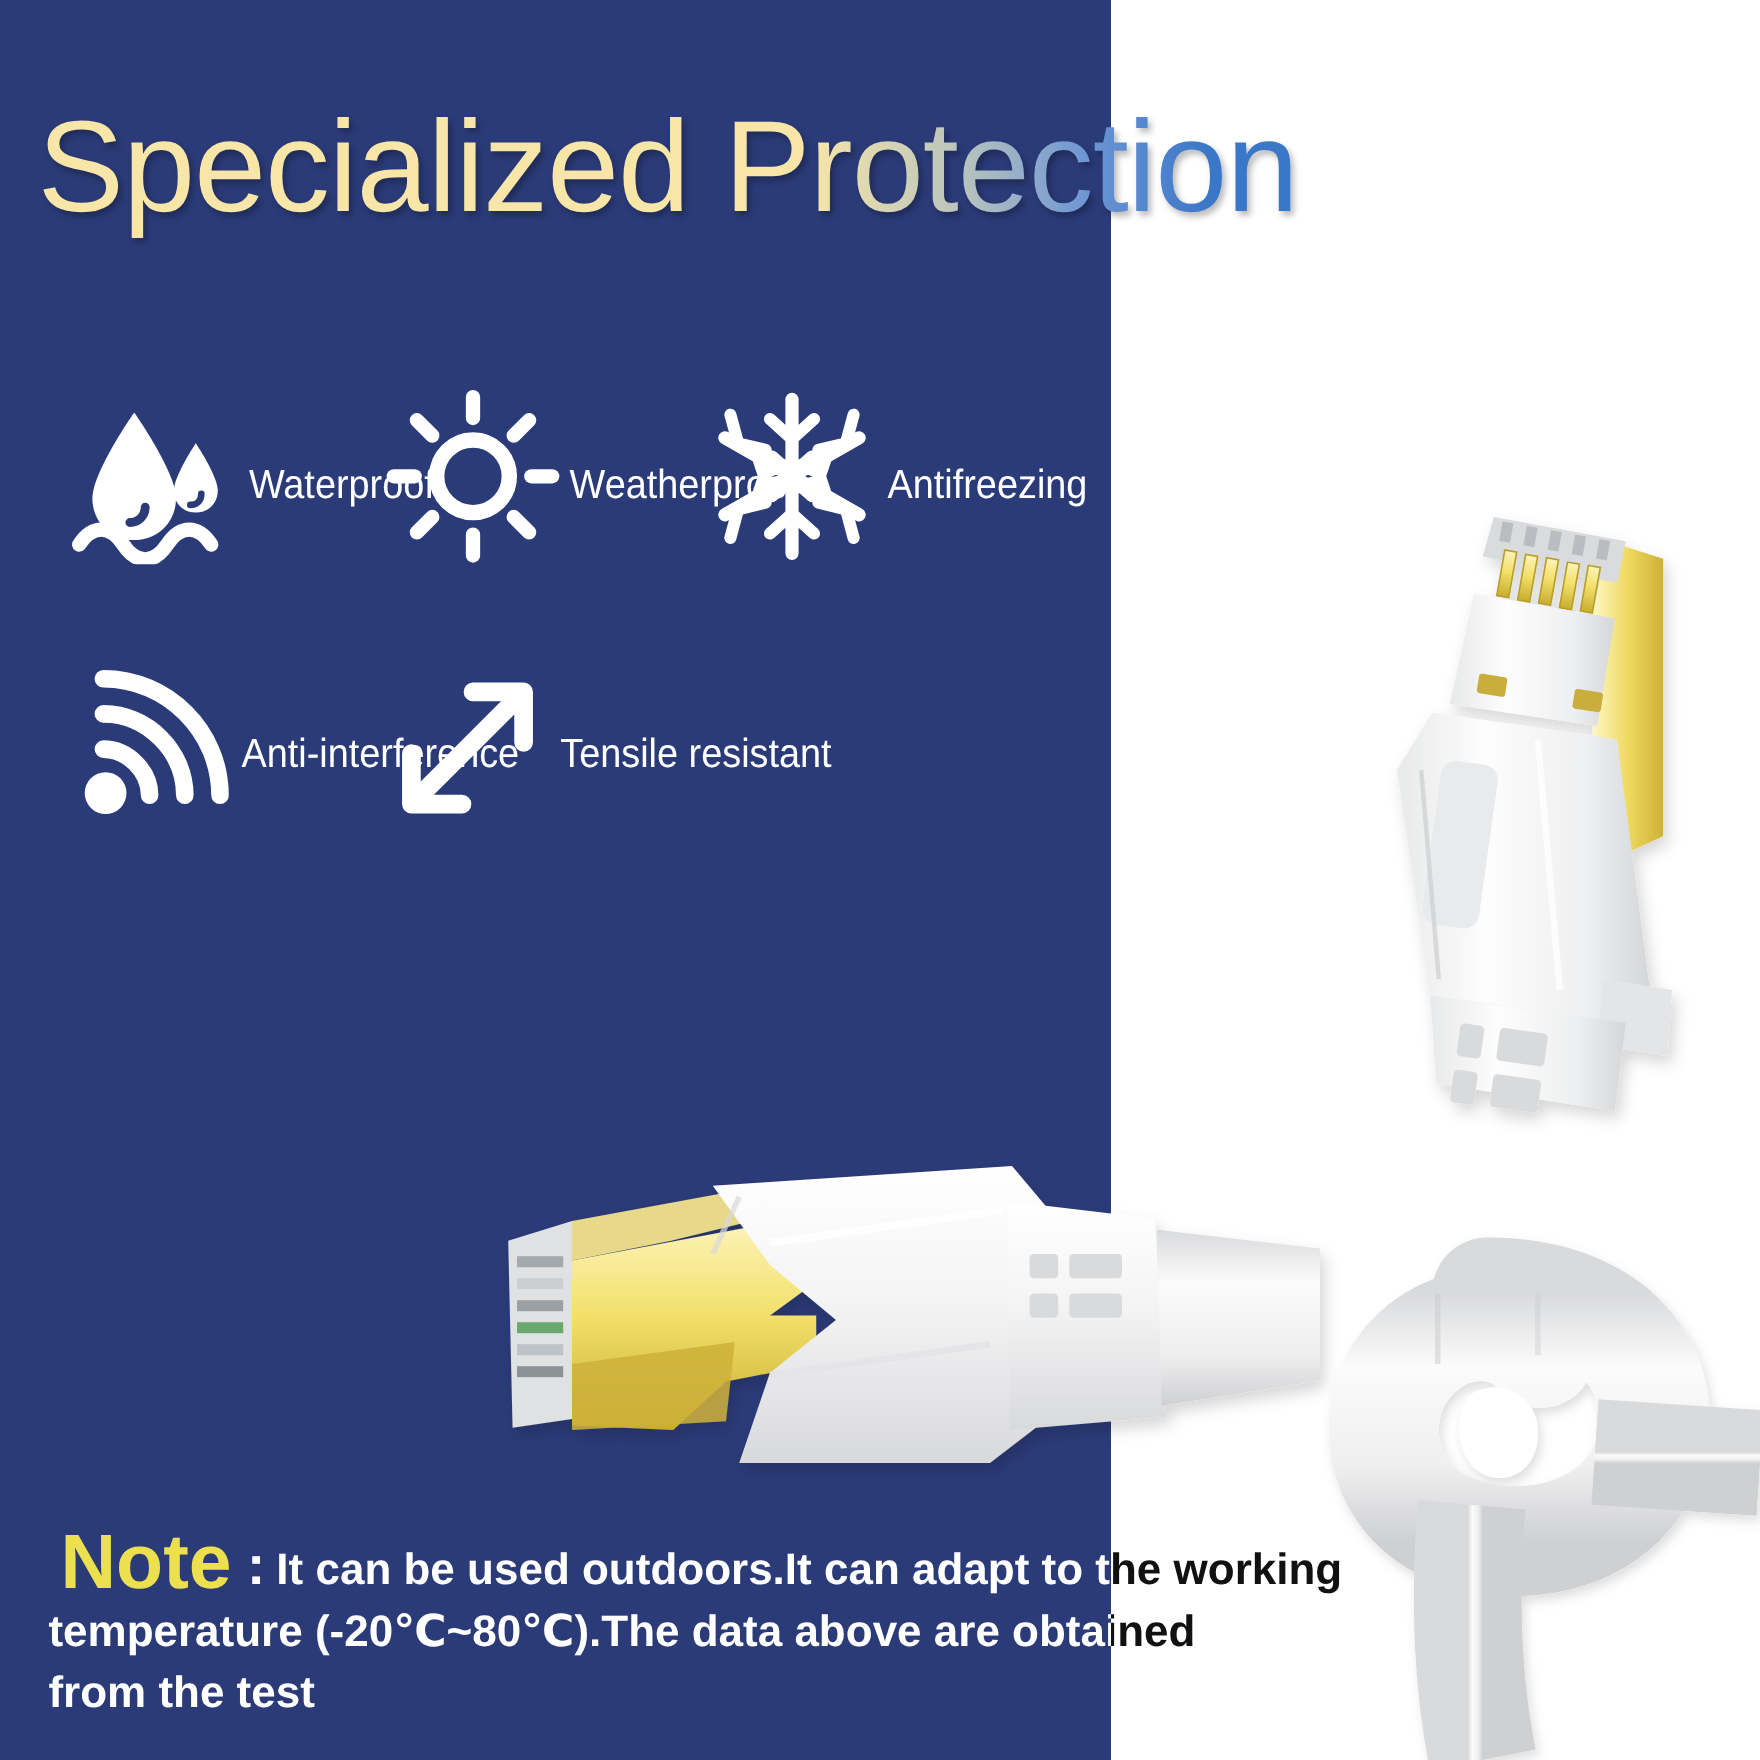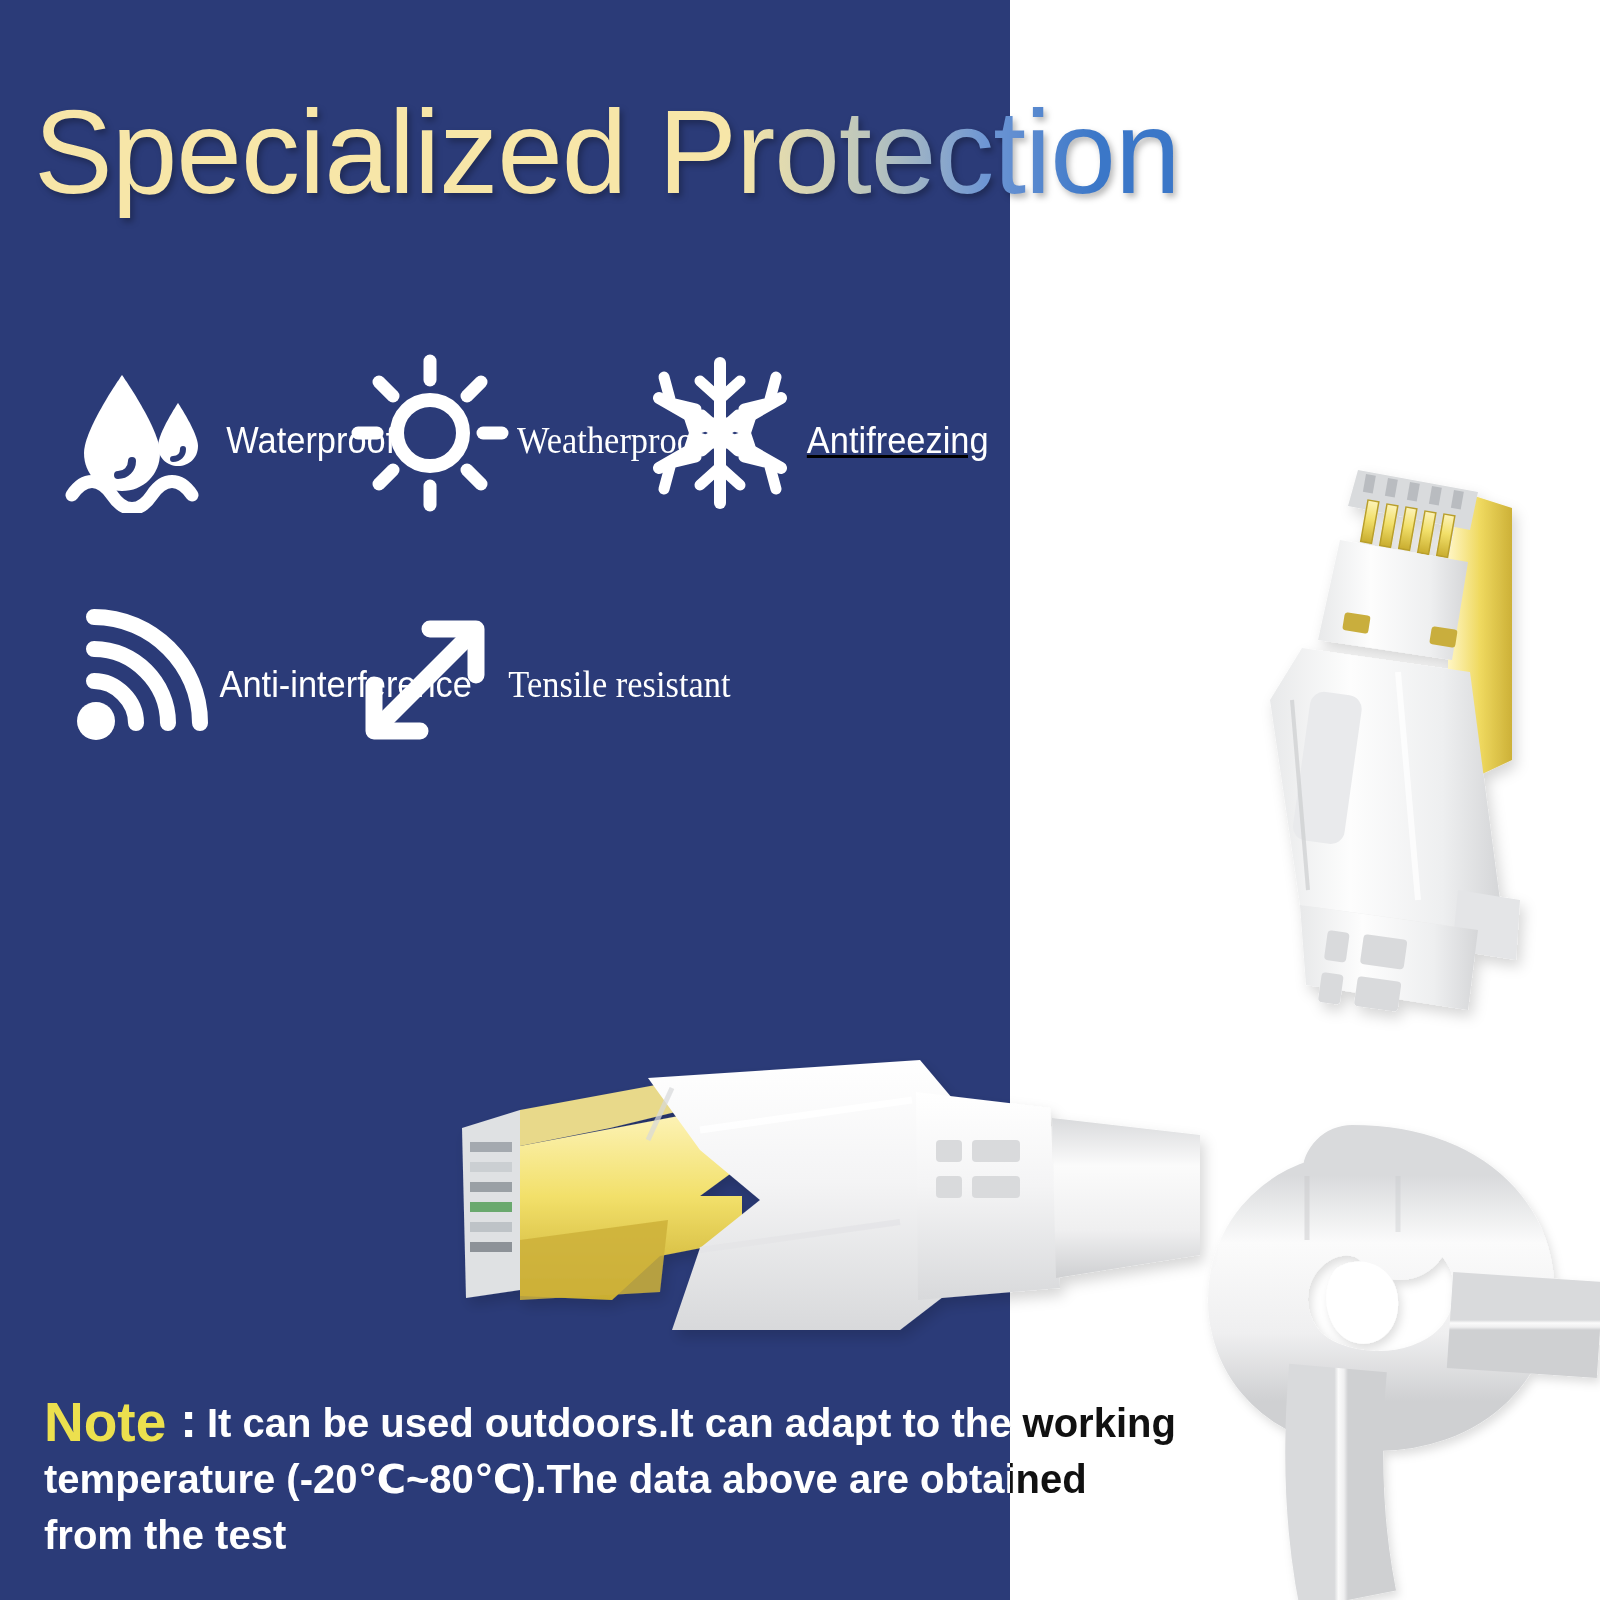--- a/index.html
+++ b/index.html
@@ -25,38 +25,38 @@
     filter:drop-shadow(3px 4px 3px rgba(0,0,0,.28));
   }
 
   
   .features{position:absolute;left:60px;top:300px;width:880px;}
   .frow{display:flex;}
   .frow.r1{height:265px;}
   .frow.r2{height:230px;}
   .fcell{display:flex;flex-direction:row;align-items:center;}
   .fcell.c1{width:290px;}
-  .fcell.c2{width:290px;font-family:Liberation Serif, serif;}
-  .fcell.c3{width:290px;text-decoration:underline;}
+  .fcell.c2{width:290px;}
+  .fcell.c3{width:290px;}
   .ficon{height:170px;display:flex;align-items:center;justify-content:center;}
   .r2 .ficon{height:150px;}
   .flabel{
     color:#ffffff;font-size:37px;line-height:44px;font-weight:400;
     white-space:nowrap;font-stretch:condensed;
     transform:scaleX(.93);transform-origin:center;
   }
   .r1 .flabel{margin-top:16px;}
   .r2 .flabel{margin-top:10px;}
 
   
   .note{position:absolute;left:44px;top:1392px;width:1180px;}
   .note-line{white-space:nowrap;font-weight:700;font-size:40px;line-height:56px;}
   .note-word{
-    color:#ece04e;font-size:55px;font-weight:700;line-height:56px;
-    vertical-align:-4px;letter-spacing:0px;
+    color:#ece04e;font-size:70px;font-weight:700;line-height:56px;
+    vertical-align:-4px;letter-spacing:0px;margin-left:11px;
   }
   .note-colon{color:#ffffff;font-size:50px;font-weight:700;padding:0 10px 0 14px;}
   .note-body{color:#ffffff;}
   
   .note-clipwhite{
     position:absolute;left:44px;top:1392px;width:1180px;
     clip-path:inset(0 0 0 966px);
     pointer-events:none;
   }
   .note-clipwhite .note-word{color:#b9a800;}

